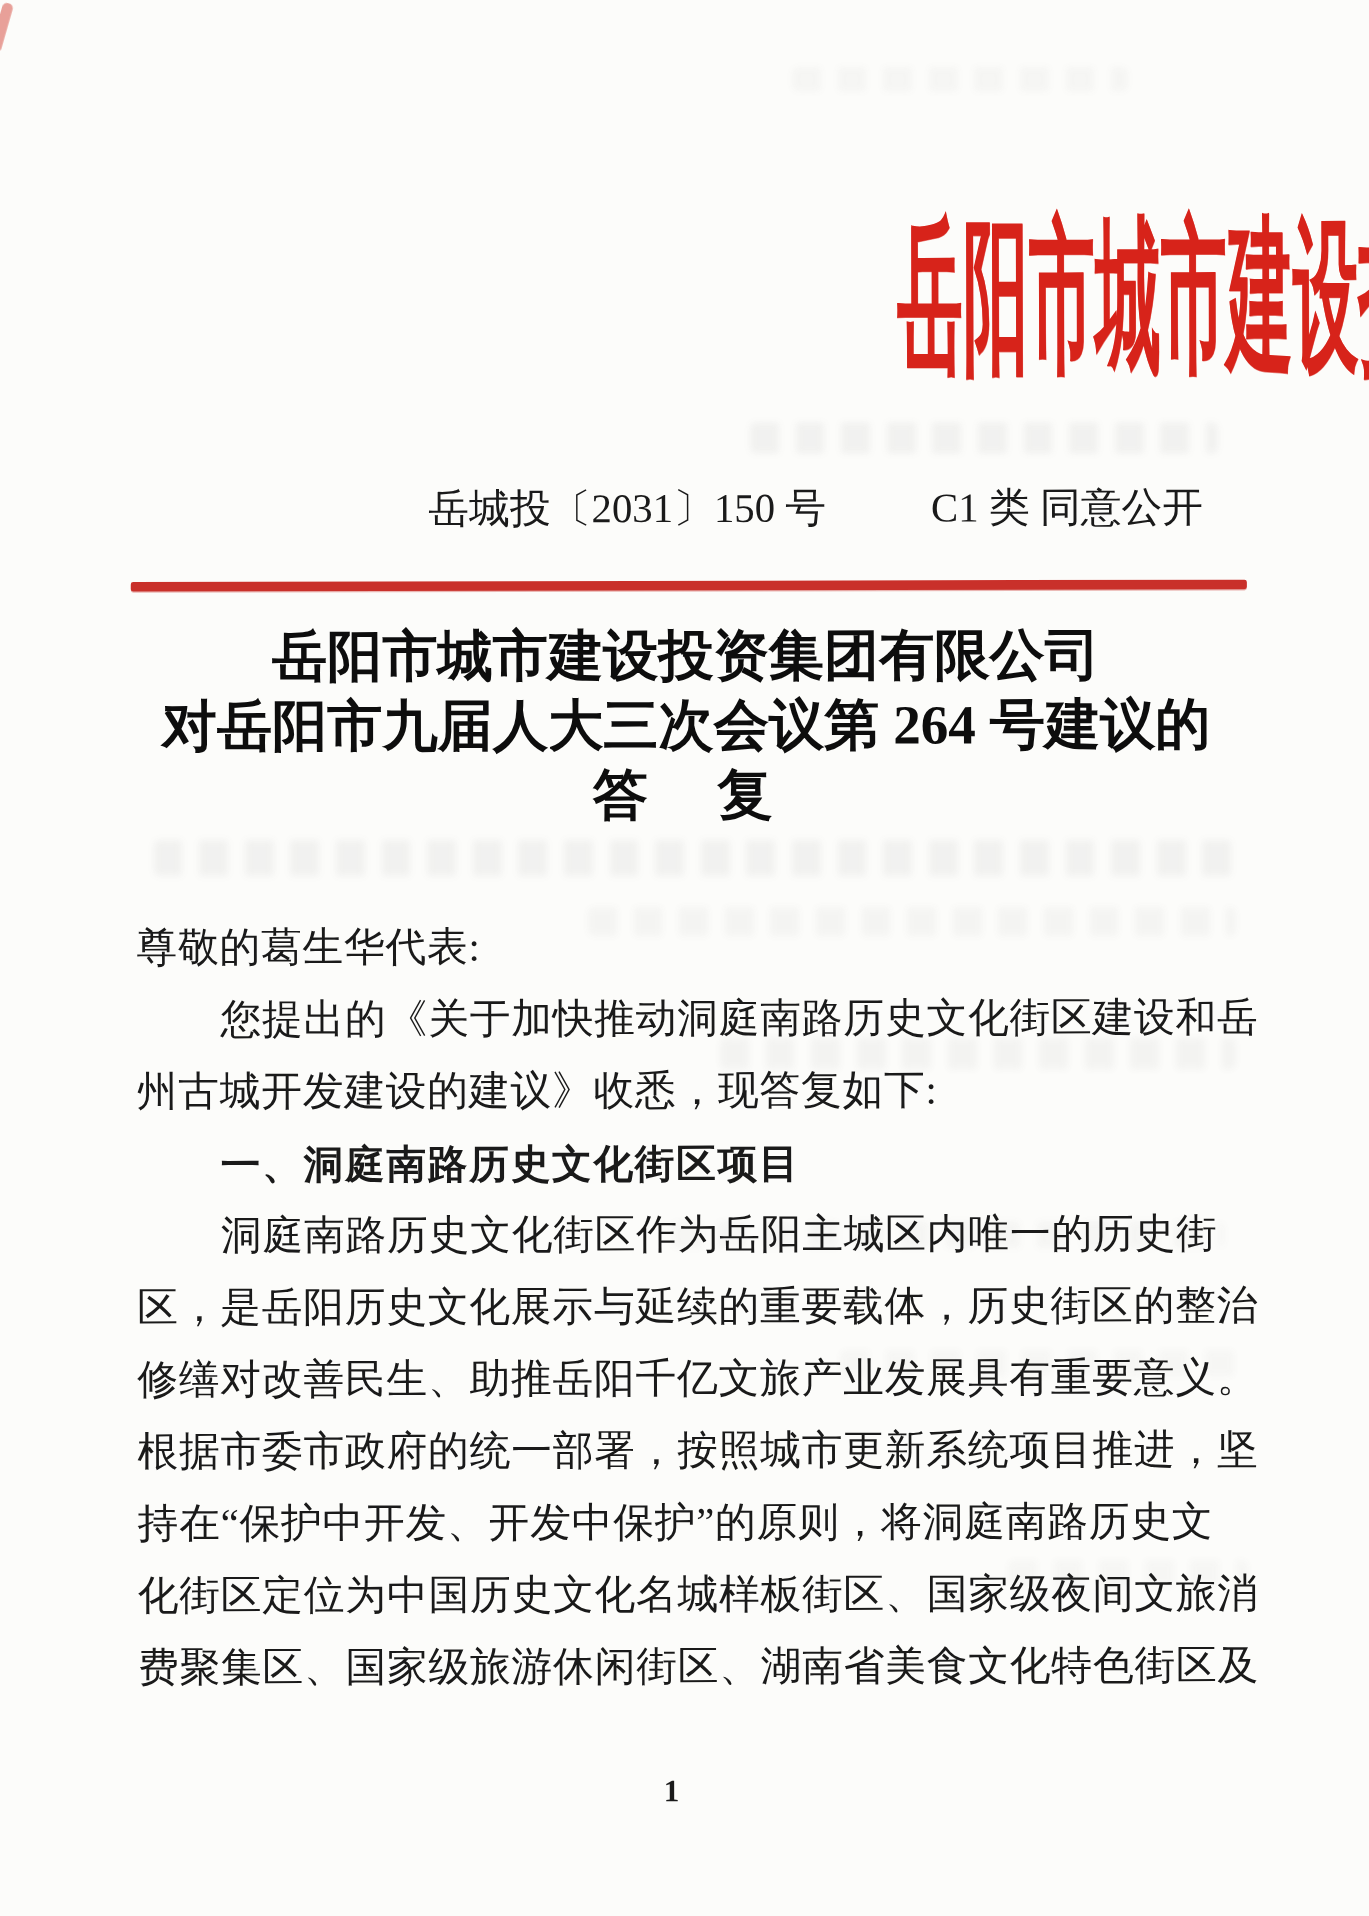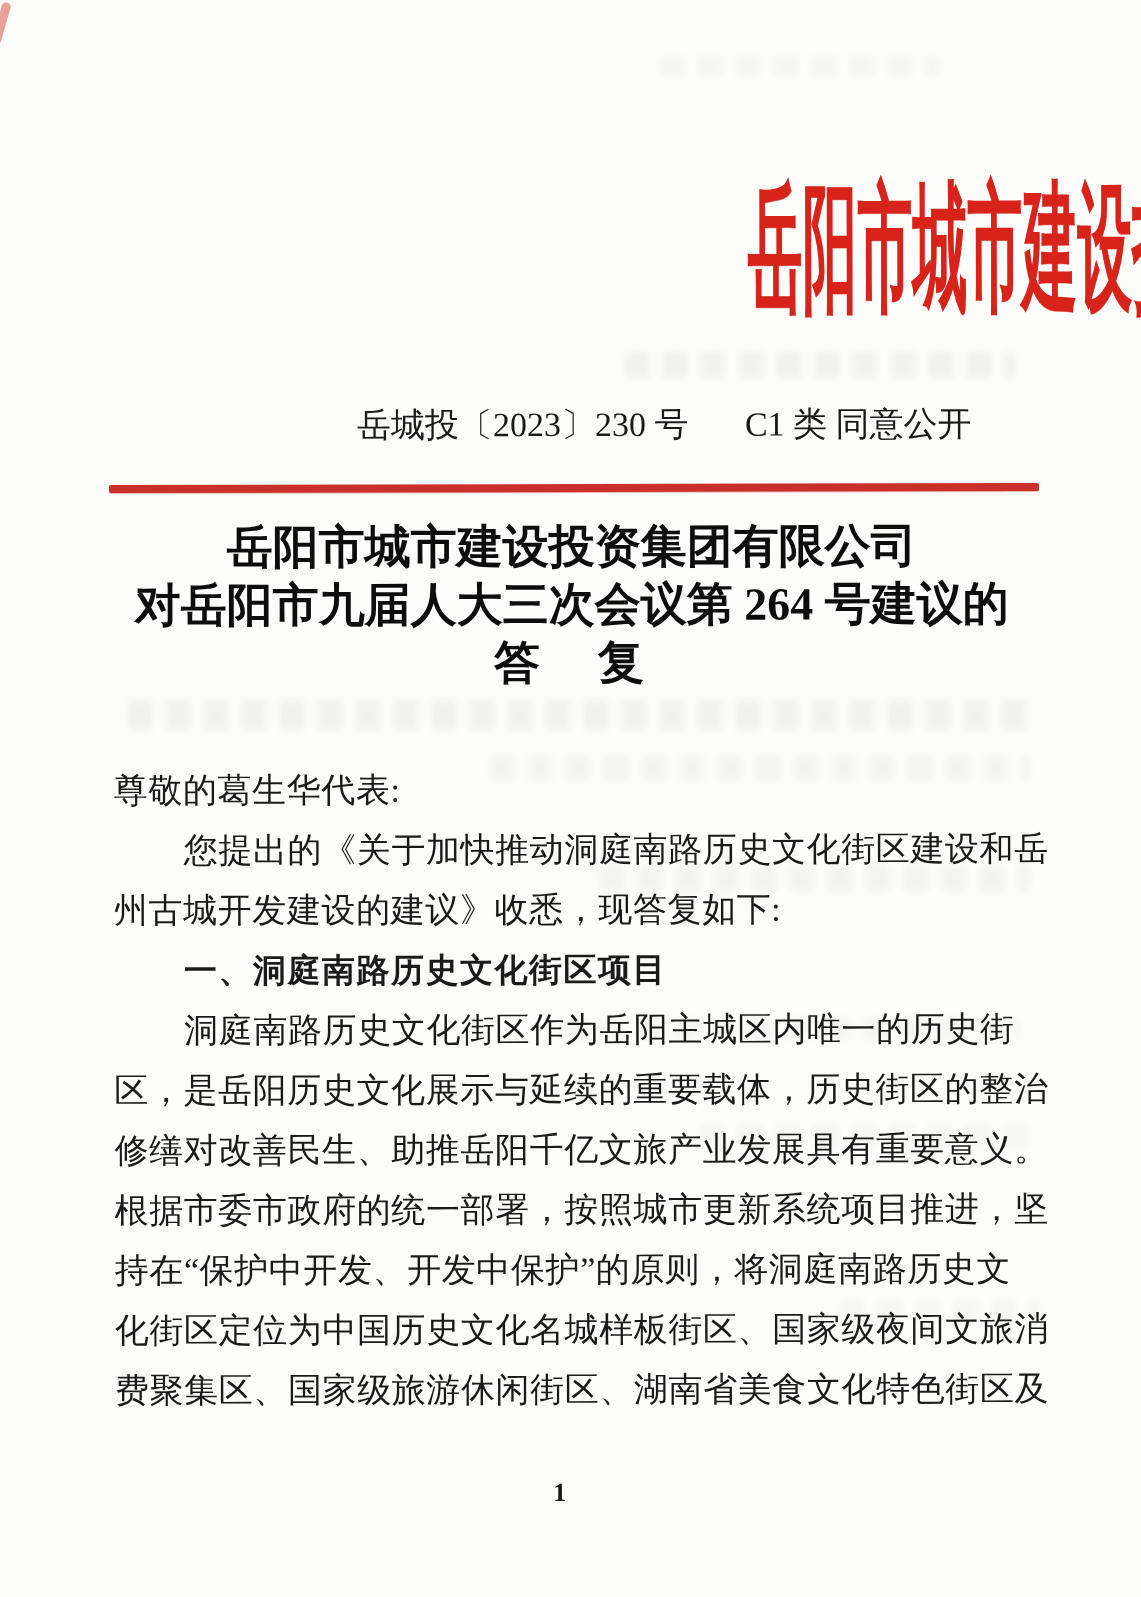--- a/index.html
+++ b/index.html
@@ -63,21 +63,21 @@
     color: var(--header-red);
     transform: scaleX(0.39);
     transform-origin: center;
     letter-spacing: 1px;
     text-shadow: 0.5px 0.5px 0 rgba(215,35,26,0.55);
   }
 
   
   .meta-line { position: absolute; top: 402px; left: 0; right: 0; height: 46px; font-size: 34px; line-height: 46px; }
   .doc-number { position: absolute; left: 356px; white-space: nowrap; }
-  .classification { position: absolute; left: 744px; white-space: nowrap; text-align: right; }
+  .classification { position: absolute; left: 775px; white-space: nowrap; text-align: right; }
 
   
   .red-rule {
     position: absolute;
     top: 484px; left: 108px;
     width: 930px; height: 8px;
     background: var(--rule-red);
     border-radius: 2px;
     box-shadow: 0 1px 0 rgba(201,48,42,0.35);
   }
@@ -141,21 +141,21 @@
   <div class="ghost" style="top:1125px; left:700px; width:330px; height:22px; opacity:.3;"></div>
   <div class="ghost" style="top:1300px; left:840px; width:200px; height:22px; opacity:.3;"></div>
 
   <div class="content">
 
     <div class="letterhead">
       <span class="stretch">岳阳市城市建设投资集团有限公司文件</span>
     </div>
 
     <div class="meta-line">
-      <span class="doc-number">岳城投〔2023〕230 号</span>
+      <span class="doc-number">岳城投〔2031〕150 号</span>
       <span class="classification">C1 类 同意公开</span>
     </div>
 
     <div class="red-rule"></div>
 
     <div class="doc-title">
       <div class="t1">岳阳市城市建设投资集团有限公司</div>
       <div class="t2">对岳阳市九届人大三次会议第 264 号建议的</div>
       <div class="t3">答　复</div>
     </div>

